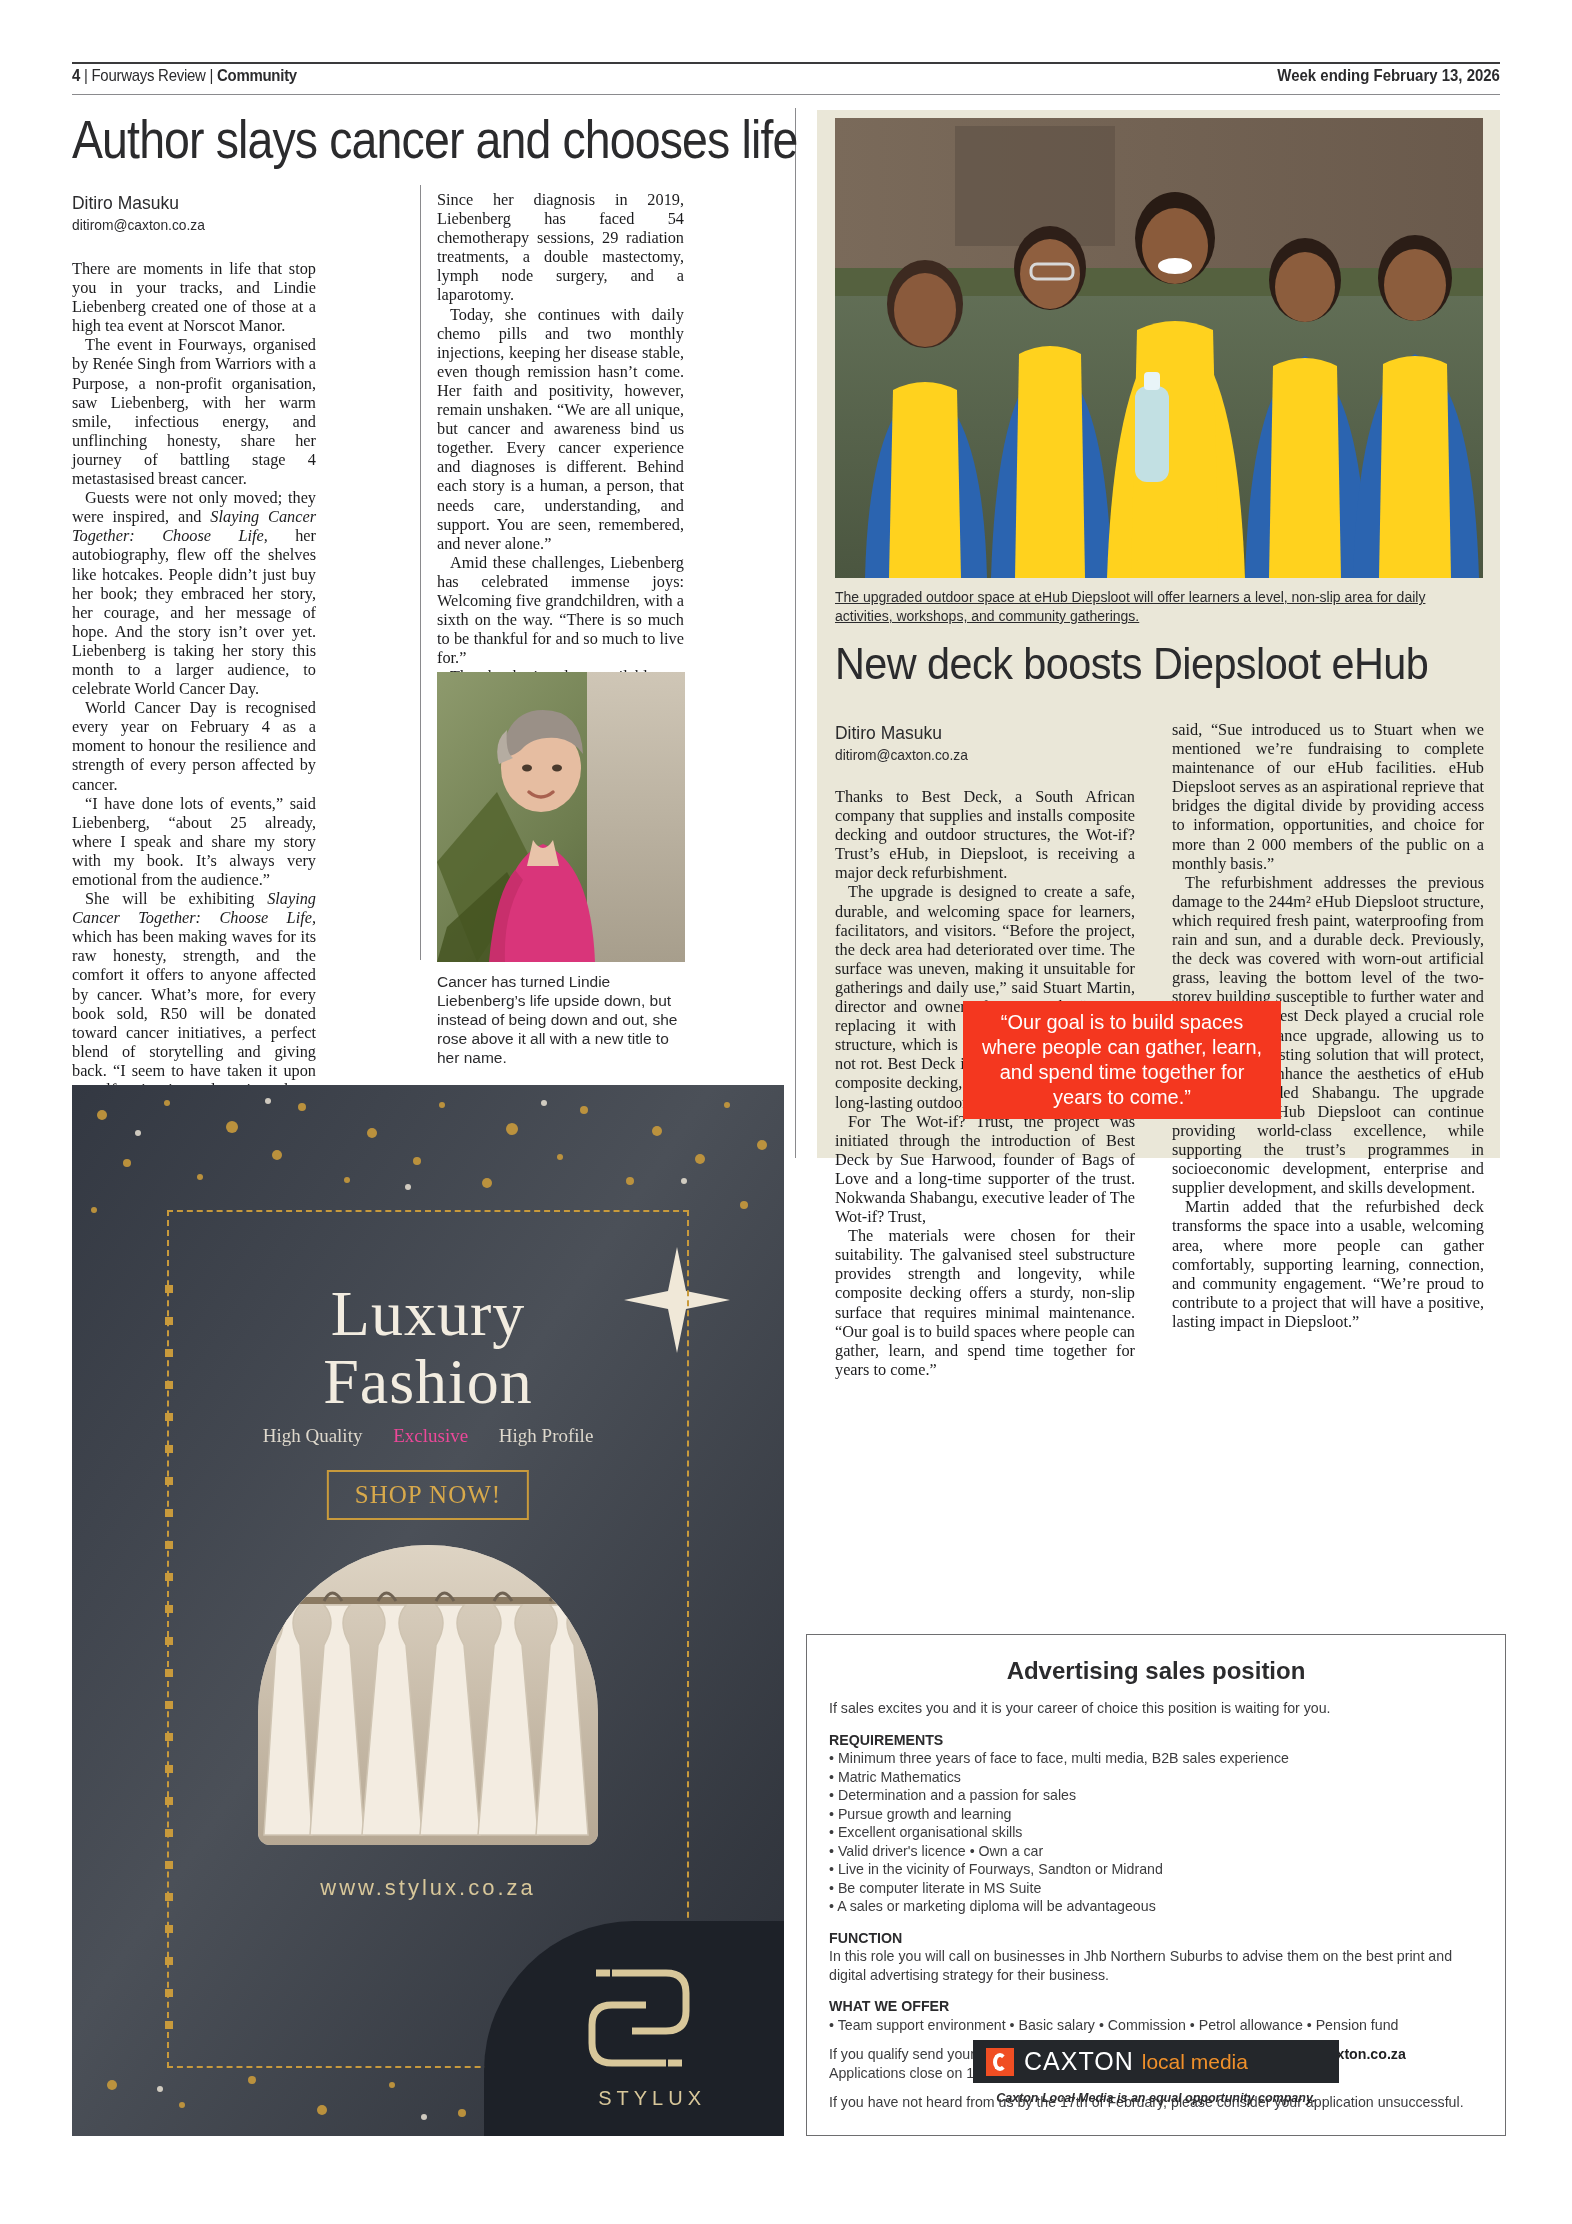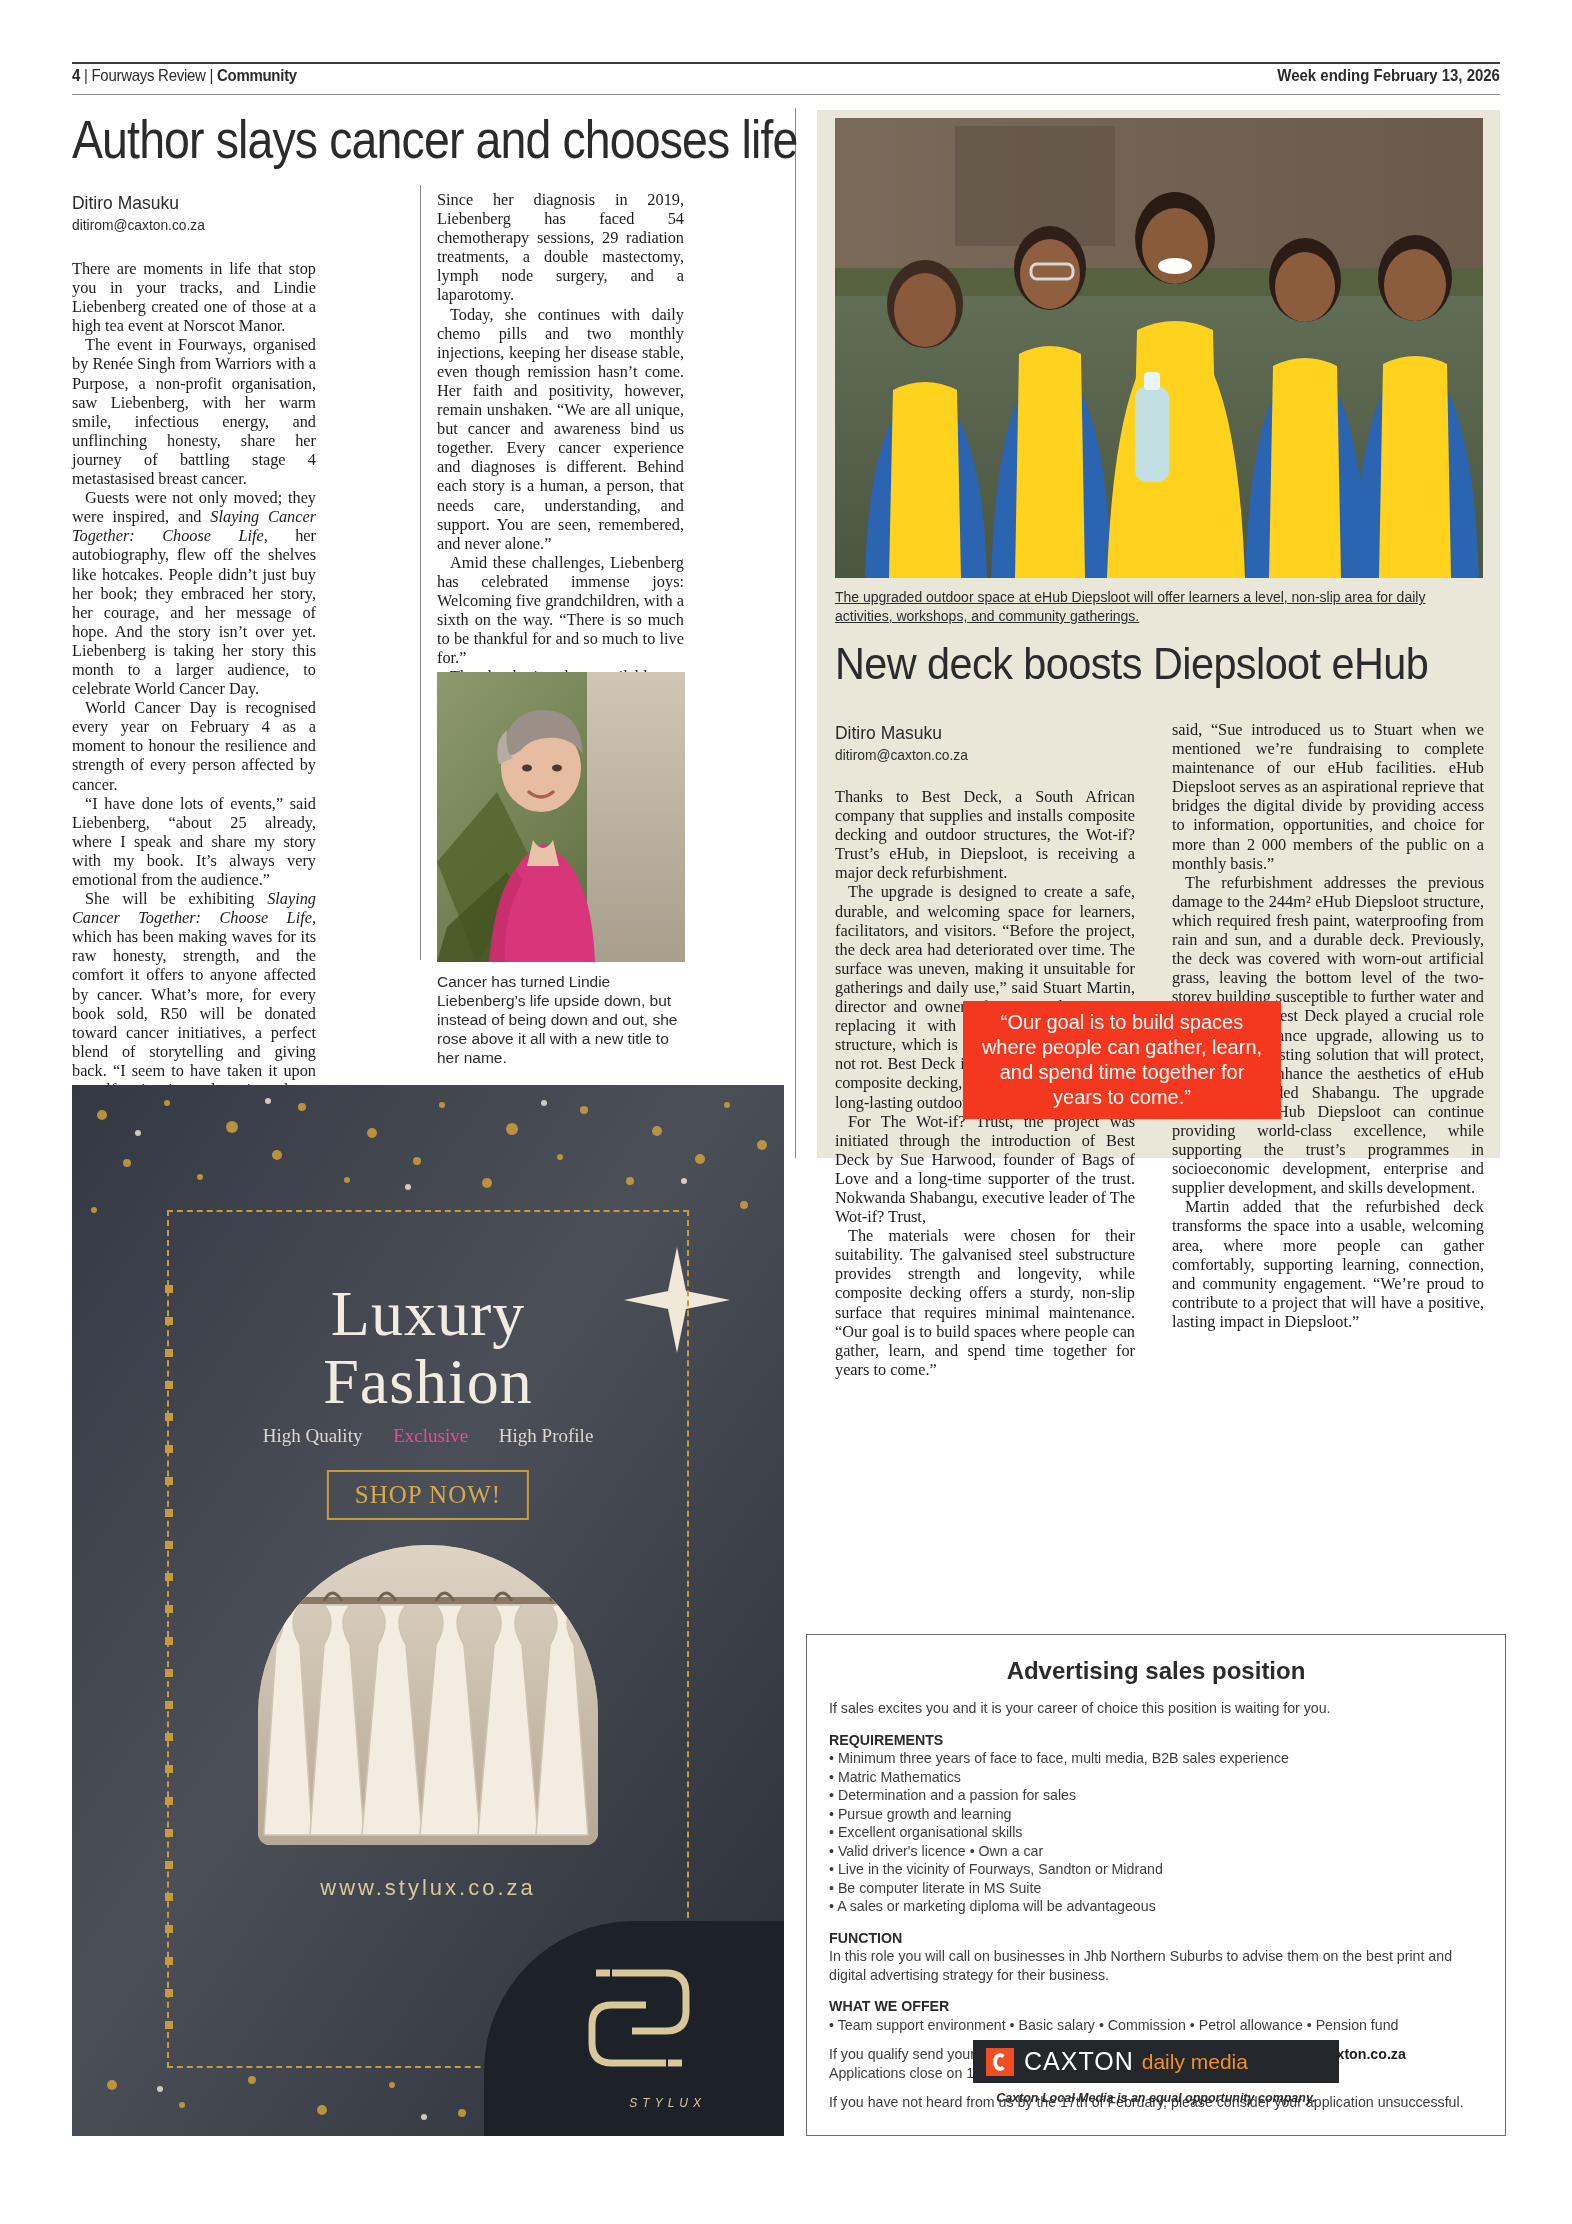--- a/index.html
+++ b/index.html
@@ -61,21 +61,21 @@
   .lux-h1{position:absolute;left:0;right:0;top:195px;text-align:center;font-family:"Liberation Serif",serif;
     font-size:64px;line-height:68px;color:#f2ece0;letter-spacing:1px;}
   .lux-tags{position:absolute;left:0;right:0;top:340px;text-align:center;font-family:"Liberation Serif",serif;font-size:19px;color:#ded8cc;}
   .lux-tags .ex{color:#ec4899;margin:4px 26px;}
   .lux-tags .t3{margin-left:0;text-align:center;}
   .lux-btn{position:absolute;left:50%;transform:translateX(-50%);top:385px;border:2px solid #c89a3c;padding:9px 26px;
     font-family:"Liberation Serif",serif;font-size:25px;color:#d8a94b;letter-spacing:1px;}
   .lux-photo{position:absolute;left:50%;transform:translateX(-50%);top:460px;width:340px;height:300px;border-radius:170px 170px 12px 12px;overflow:hidden;background:#cfc9c0;}
   .lux-url{position:absolute;left:0;right:0;top:790px;text-align:center;font-family:"Liberation Sans",sans-serif;font-size:22px;letter-spacing:3px;color:#d8c79a;}
   .lux-brandwrap{position:absolute;right:0;bottom:0;width:300px;height:215px;background:#1d2128;border-radius:150px 0 0 0;}
-  .lux-brandname{position:absolute;right:78px;bottom:26px;font-family:"Liberation Sans",sans-serif;font-size:12px;letter-spacing:5px;color:#d8c79a;font-style:italic;}
+  .lux-brandname{position:absolute;right:78px;bottom:26px;font-family:"Liberation Sans",sans-serif;font-size:20px;letter-spacing:5px;color:#d8c79a;}
 
   
   .jobad{position:absolute;left:806px;top:1634px;width:700px;height:502px;border:1px solid #6e6e70;background:#fff;box-sizing:border-box;}
   .job-title{text-align:center;font-family:"Liberation Sans",sans-serif;font-weight:700;font-size:24px;color:#2b2b2d;margin:22px 0 14px;}
   .job-body{font-family:"Liberation Sans",sans-serif;font-size:14.2px;line-height:18.5px;color:#3c3c3e;padding:0 22px;}
   .job-body .hd{font-weight:700;color:#2b2b2d;margin-top:13px;}
   .job-body .ln{}
   .job-body .gap{height:11px;}
   .job-body b{color:#1f1f21;}
   .caxtonbar{position:absolute;left:50%;transform:translateX(-50%);bottom:52px;width:366px;height:43px;background:#24272b;display:flex;align-items:center;}
@@ -414,18 +414,18 @@
         <span>If you qualify send your </span><b>CV and driver’s license</b><span> to: </span><b>vacanciesjoburgnorth@caxton.co.za</b>
       </div>
       <div class="ln">Applications close on 10 February 2026.</div>
       <div class="gap"></div>
       <div class="ln">If you have not heard from us by the 17th of February, please consider your application unsuccessful.</div>
     </div>
 
     <div class="caxtonbar">
       <div class="caxton-c"></div>
       <div class="caxton-word">CAXTON</div>
-      <div class="caxton-lm">daily media</div>
+      <div class="caxton-lm">local media</div>
     </div>
     <div class="caxton-note">Caxton Local Media is an equal opportunity company.</div>
   </div>
 
 </div>
 
 </body></html>

